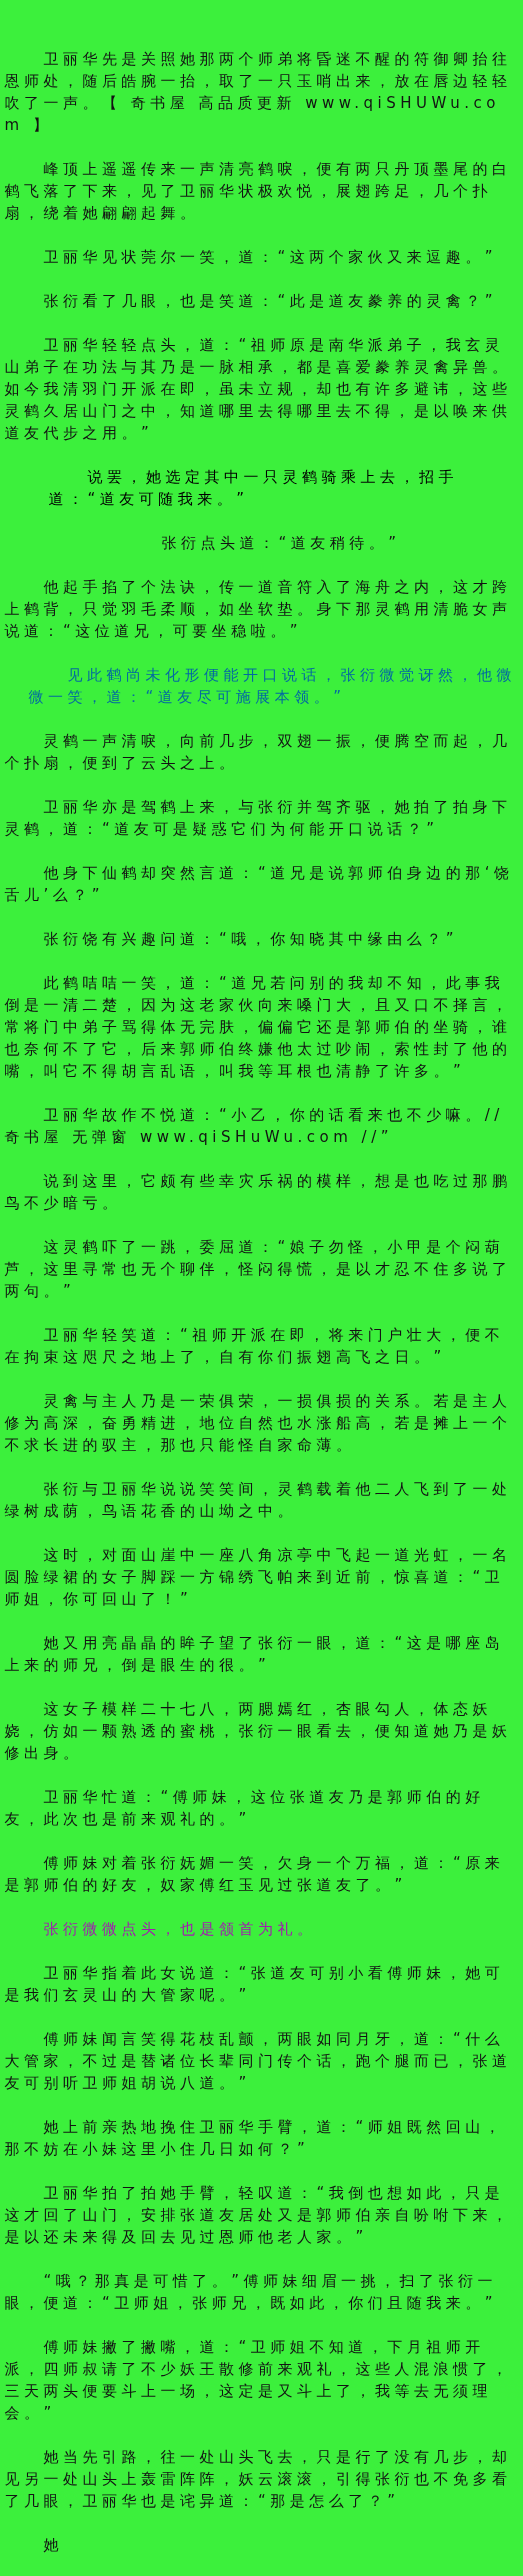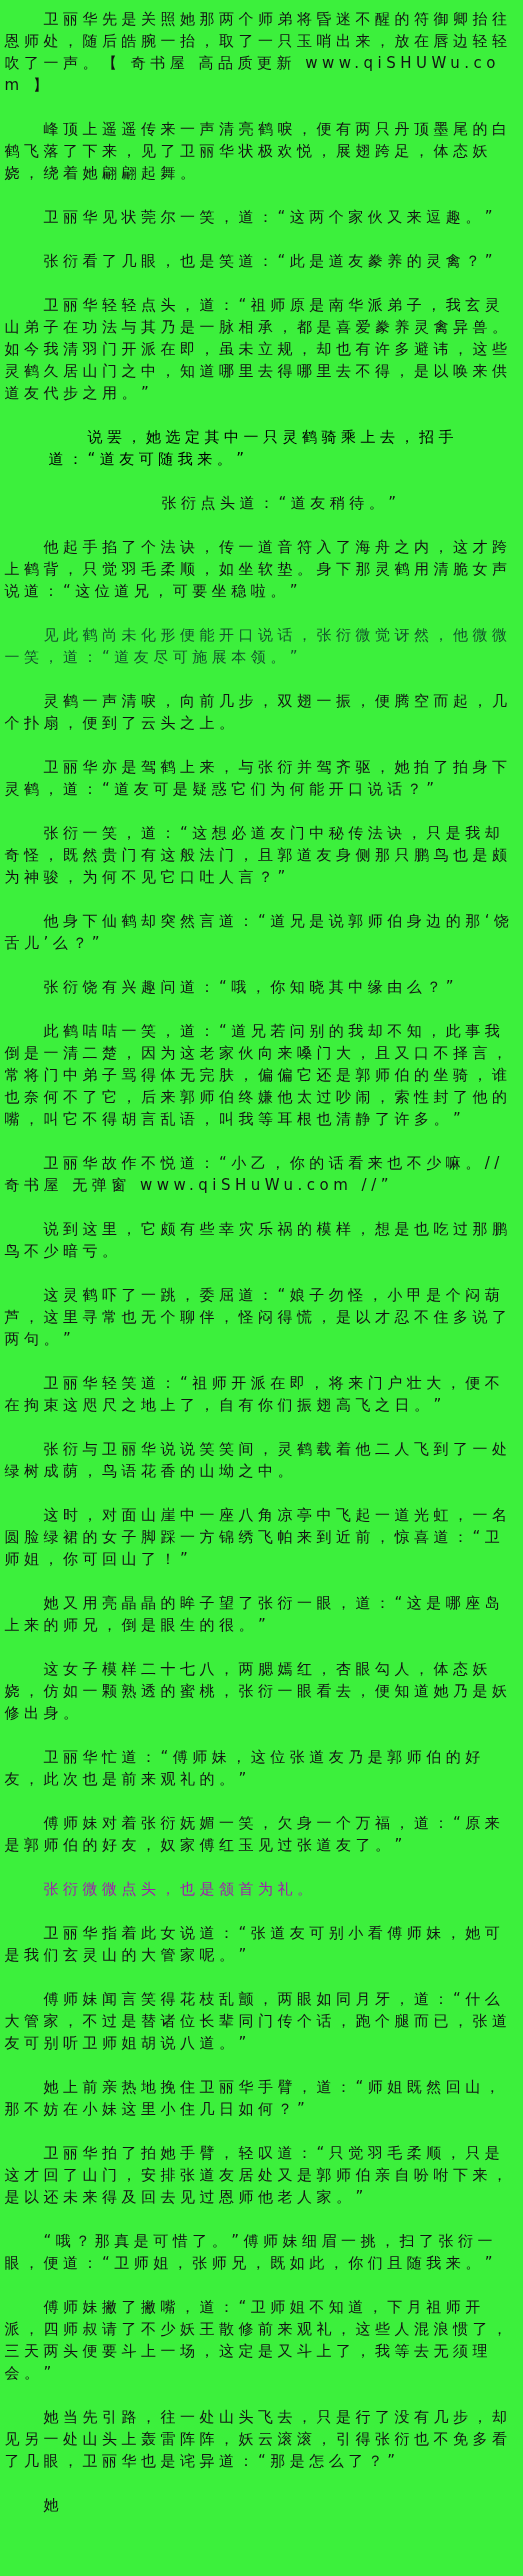--- a/index.html
+++ b/index.html
@@ -28,48 +28,48 @@
     word-break: break-all;
   }
   p.para:last-child {
     margin-bottom: 0;
   }
 </style>
 </head>
 <body data-name="novel-reader-page" style="background: rgb(60, 240, 60);">
 
 <main data-name="novel-content">
-  <p class="para" data-name="paragraph" style="color: rgb(19, 19, 19);">卫丽华先是关照她那两个师弟将昏迷不醒的符御卿抬往恩师处，随后皓腕一抬，取了一只玉哨出来，放在唇边轻轻吹了一声。【 奇书屋 高品质更新 www.qiSHUWu.com 】</p>
-  <p class="para" data-name="paragraph" style="color: rgb(19, 19, 19);">峰顶上遥遥传来一声清亮鹤唳，便有两只丹顶墨尾的白鹤飞落了下来，见了卫丽华状极欢悦，展翅跨足，体态妖娆，绕着她翩翩起舞。</p>
+  <p class="para" data-name="paragraph" style="color: rgb(19, 19, 19); margin-top: 40px;">卫丽华先是关照她那两个师弟将昏迷不醒的符御卿抬往恩师处，随后皓腕一抬，取了一只玉哨出来，放在唇边轻轻吹了一声。【 奇书屋 高品质更新 www.qiSHUWu.com 】</p>
+  <p class="para" data-name="paragraph" style="color: rgb(19, 19, 19);">峰顶上遥遥传来一声清亮鹤唳，便有两只丹顶墨尾的白鹤飞落了下来，见了卫丽华状极欢悦，展翅跨足，几个扑扇，绕着她翩翩起舞。</p>
   <p class="para" data-name="paragraph" style="color: rgb(19, 19, 19);">卫丽华见状莞尔一笑，道：“这两个家伙又来逗趣。”</p>
   <p class="para" data-name="paragraph" style="color: rgb(19, 19, 19);">张衍看了几眼，也是笑道：“此是道友豢养的灵禽？”</p>
   <p class="para" data-name="paragraph" style="color: rgb(19, 19, 19);">卫丽华轻轻点头，道：“祖师原是南华派弟子，我玄灵山弟子在功法与其乃是一脉相承，都是喜爱豢养灵禽异兽。如今我清羽门开派在即，虽未立规，却也有许多避讳，这些灵鹤久居山门之中，知道哪里去得哪里去不得，是以唤来供道友代步之用。”</p>
   <p class="para" data-name="paragraph" style="color: #000000; margin-left: 44px;">说罢，她选定其中一只灵鹤骑乘上去，招手道：“道友可随我来。”</p>
   <p class="para" data-name="paragraph" style="color: rgb(19, 19, 19); text-align: center;">张衍点头道：“道友稍待。”</p>
   <p class="para" data-name="paragraph" style="color: rgb(19, 19, 19);">他起手掐了个法诀，传一道音符入了海舟之内，这才跨上鹤背，只觉羽毛柔顺，如坐软垫。身下那灵鹤用清脆女声说道：“这位道兄，可要坐稳啦。”</p>
-  <p class="para" data-name="paragraph" style="color: #14532d;">见此鹤尚未化形便能开口说话，张衍微觉讶然，他微微一笑，道：“道友尽可施展本领。”</p>
+  <p class="para" data-name="paragraph" style="color: #0369a1; margin-left: 24px;">见此鹤尚未化形便能开口说话，张衍微觉讶然，他微微一笑，道：“道友尽可施展本领。”</p>
   <p class="para" data-name="paragraph" style="color: rgb(19, 19, 19);">灵鹤一声清唳，向前几步，双翅一振，便腾空而起，几个扑扇，便到了云头之上。</p>
   <p class="para" data-name="paragraph" style="color: rgb(19, 19, 19);">卫丽华亦是驾鹤上来，与张衍并驾齐驱，她拍了拍身下灵鹤，道：“道友可是疑惑它们为何能开口说话？”</p>
-  <p class="para" data-name="paragraph" style="color: rgb(19, 19, 19);">张衍一笑，道：“这想必道友门中秘传法诀，只是我却奇怪，既然贵门有这般法门，且郭道友身侧那只鹏鸟也是颇为神骏，为何不见它口吐人言？”</p>
   <p class="para" data-name="paragraph" style="color: rgb(19, 19, 19);">他身下仙鹤却突然言道：“道兄是说郭师伯身边的那‘饶舌儿’么？”</p>
   <p class="para" data-name="paragraph" style="color: rgb(19, 19, 19);">张衍饶有兴趣问道：“哦，你知晓其中缘由么？”</p>
   <p class="para" data-name="paragraph" style="color: rgb(19, 19, 19);">此鹤咭咭一笑，道：“道兄若问别的我却不知，此事我倒是一清二楚，因为这老家伙向来嗓门大，且又口不择言，常将门中弟子骂得体无完肤，偏偏它还是郭师伯的坐骑，谁也奈何不了它，后来郭师伯终嫌他太过吵闹，索性封了他的嘴，叫它不得胡言乱语，叫我等耳根也清静了许多。”</p>
   <p class="para" data-name="paragraph" style="color: rgb(19, 19, 19);">卫丽华故作不悦道：“小乙，你的话看来也不少嘛。// 奇书屋 无弹窗 www.qiSHuWu.com //”</p>
   <p class="para" data-name="paragraph" style="color: rgb(19, 19, 19);">说到这里，它颇有些幸灾乐祸的模样，想是也吃过那鹏鸟不少暗亏。</p>
   <p class="para" data-name="paragraph" style="color: rgb(19, 19, 19);">这灵鹤吓了一跳，委屈道：“娘子勿怪，小甲是个闷葫芦，这里寻常也无个聊伴，怪闷得慌，是以才忍不住多说了两句。”</p>
   <p class="para" data-name="paragraph" style="color: rgb(19, 19, 19);">卫丽华轻笑道：“祖师开派在即，将来门户壮大，便不在拘束这咫尺之地上了，自有你们振翅高飞之日。”</p>
+  <p class="para" data-name="paragraph" style="color: rgb(19, 19, 19);">灵禽与主人乃是一荣俱荣，一损俱损的关系。若是主人修为高深，奋勇精进，地位自然也水涨船高，若是摊上一个不求长进的驭主，那也只能怪自家命薄。</p>
   <p class="para" data-name="paragraph" style="color: rgb(19, 19, 19);">张衍与卫丽华说说笑笑间，灵鹤载着他二人飞到了一处绿树成荫，鸟语花香的山坳之中。</p>
   <p class="para" data-name="paragraph" style="color: rgb(19, 19, 19);">这时，对面山崖中一座八角凉亭中飞起一道光虹，一名圆脸绿裙的女子脚踩一方锦绣飞帕来到近前，惊喜道：“卫师姐，你可回山了！”</p>
   <p class="para" data-name="paragraph" style="color: rgb(19, 19, 19);">她又用亮晶晶的眸子望了张衍一眼，道：“这是哪座岛上来的师兄，倒是眼生的很。”</p>
   <p class="para" data-name="paragraph" style="color: rgb(19, 19, 19);">这女子模样二十七八，两腮嫣红，杏眼勾人，体态妖娆，仿如一颗熟透的蜜桃，张衍一眼看去，便知道她乃是妖修出身。</p>
   <p class="para" data-name="paragraph" style="color: rgb(19, 19, 19);">卫丽华忙道：“傅师妹，这位张道友乃是郭师伯的好友，此次也是前来观礼的。”</p>
   <p class="para" data-name="paragraph" style="color: rgb(19, 19, 19);">傅师妹对着张衍妩媚一笑，欠身一个万福，道：“原来是郭师伯的好友，奴家傅红玉见过张道友了。”</p>
   <p class="para" data-name="paragraph" style="color: #a21caf;">张衍微微点头，也是颔首为礼。</p>
   <p class="para" data-name="paragraph" style="color: rgb(19, 19, 19);">卫丽华指着此女说道：“张道友可别小看傅师妹，她可是我们玄灵山的大管家呢。”</p>
   <p class="para" data-name="paragraph" style="color: rgb(19, 19, 19);">傅师妹闻言笑得花枝乱颤，两眼如同月牙，道：“什么大管家，不过是替诸位长辈同门传个话，跑个腿而已，张道友可别听卫师姐胡说八道。”</p>
   <p class="para" data-name="paragraph" style="color: rgb(19, 19, 19);">她上前亲热地挽住卫丽华手臂，道：“师姐既然回山，那不妨在小妹这里小住几日如何？”</p>
-  <p class="para" data-name="paragraph" style="color: rgb(19, 19, 19);">卫丽华拍了拍她手臂，轻叹道：“只觉羽毛柔顺，只是这才回了山门，安排张道友居处又是郭师伯亲自吩咐下来，是以还未来得及回去见过恩师他老人家。”</p>
+  <p class="para" data-name="paragraph" style="color: rgb(19, 19, 19);">卫丽华拍了拍她手臂，轻叹道：“我倒也想如此，只是这才回了山门，安排张道友居处又是郭师伯亲自吩咐下来，是以还未来得及回去见过恩师他老人家。”</p>
   <p class="para" data-name="paragraph" style="color: rgb(19, 19, 19);">“哦？那真是可惜了。”傅师妹细眉一挑，扫了张衍一眼，便道：“卫师姐，张师兄，既如此，你们且随我来。”</p>
   <p class="para" data-name="paragraph" style="color: rgb(19, 19, 19);">傅师妹撇了撇嘴，道：“卫师姐不知道，下月祖师开派，四师叔请了不少妖王散修前来观礼，这些人混浪惯了，三天两头便要斗上一场，这定是又斗上了，我等去无须理会。”</p>
   <p class="para" data-name="paragraph" style="color: rgb(19, 19, 19);">她当先引路，往一处山头飞去，只是行了没有几步，却见另一处山头上轰雷阵阵，妖云滚滚，引得张衍也不免多看了几眼，卫丽华也是诧异道：“那是怎么了？”</p>
   <p class="para" data-name="paragraph" style="color: rgb(19, 19, 19);">她</p>
 </main>
 
 
 </body></html>

